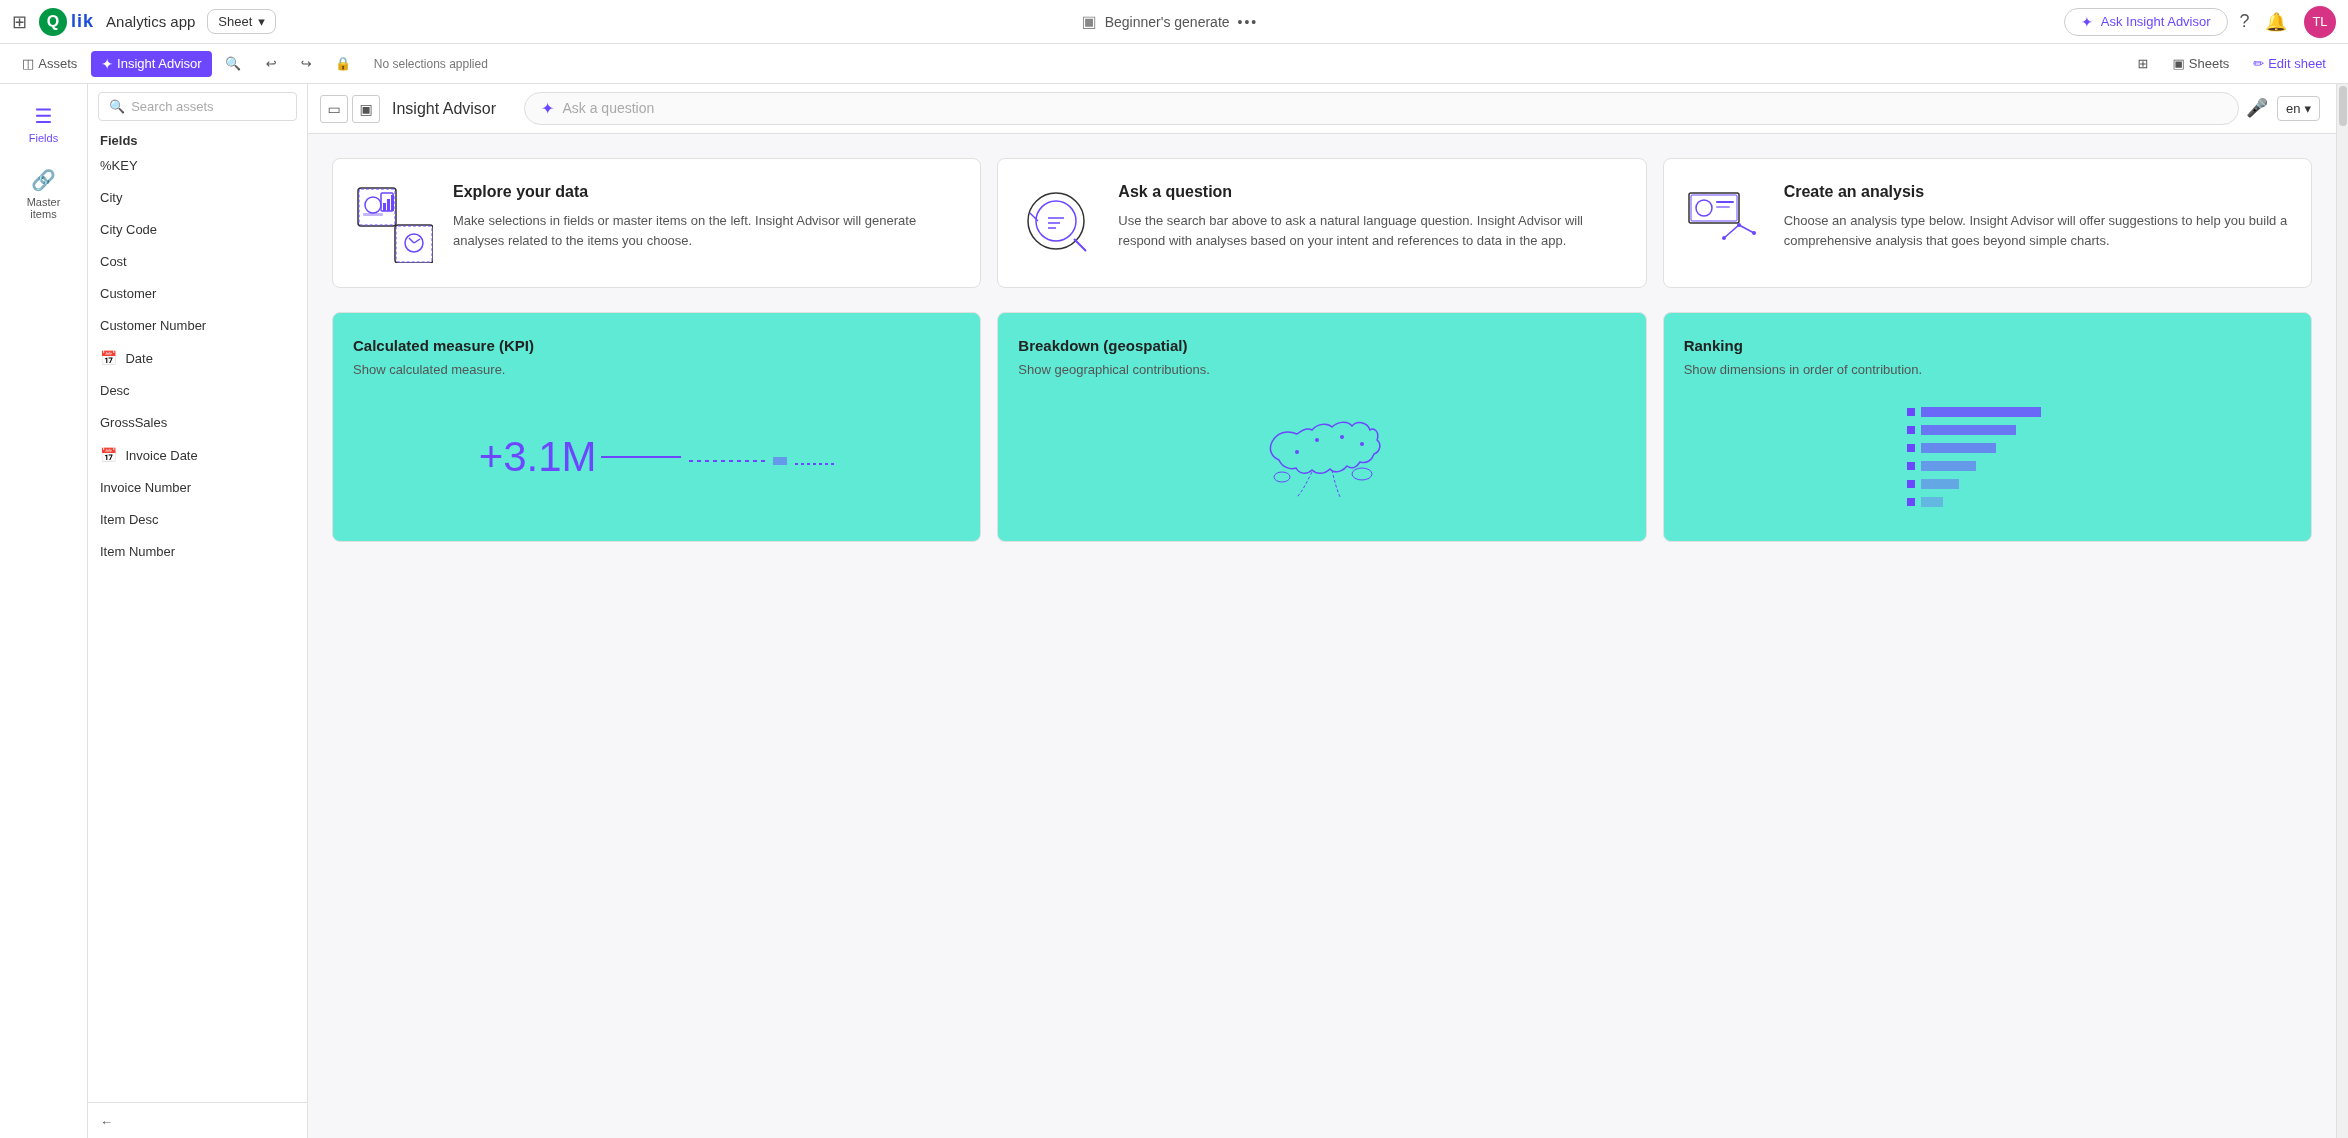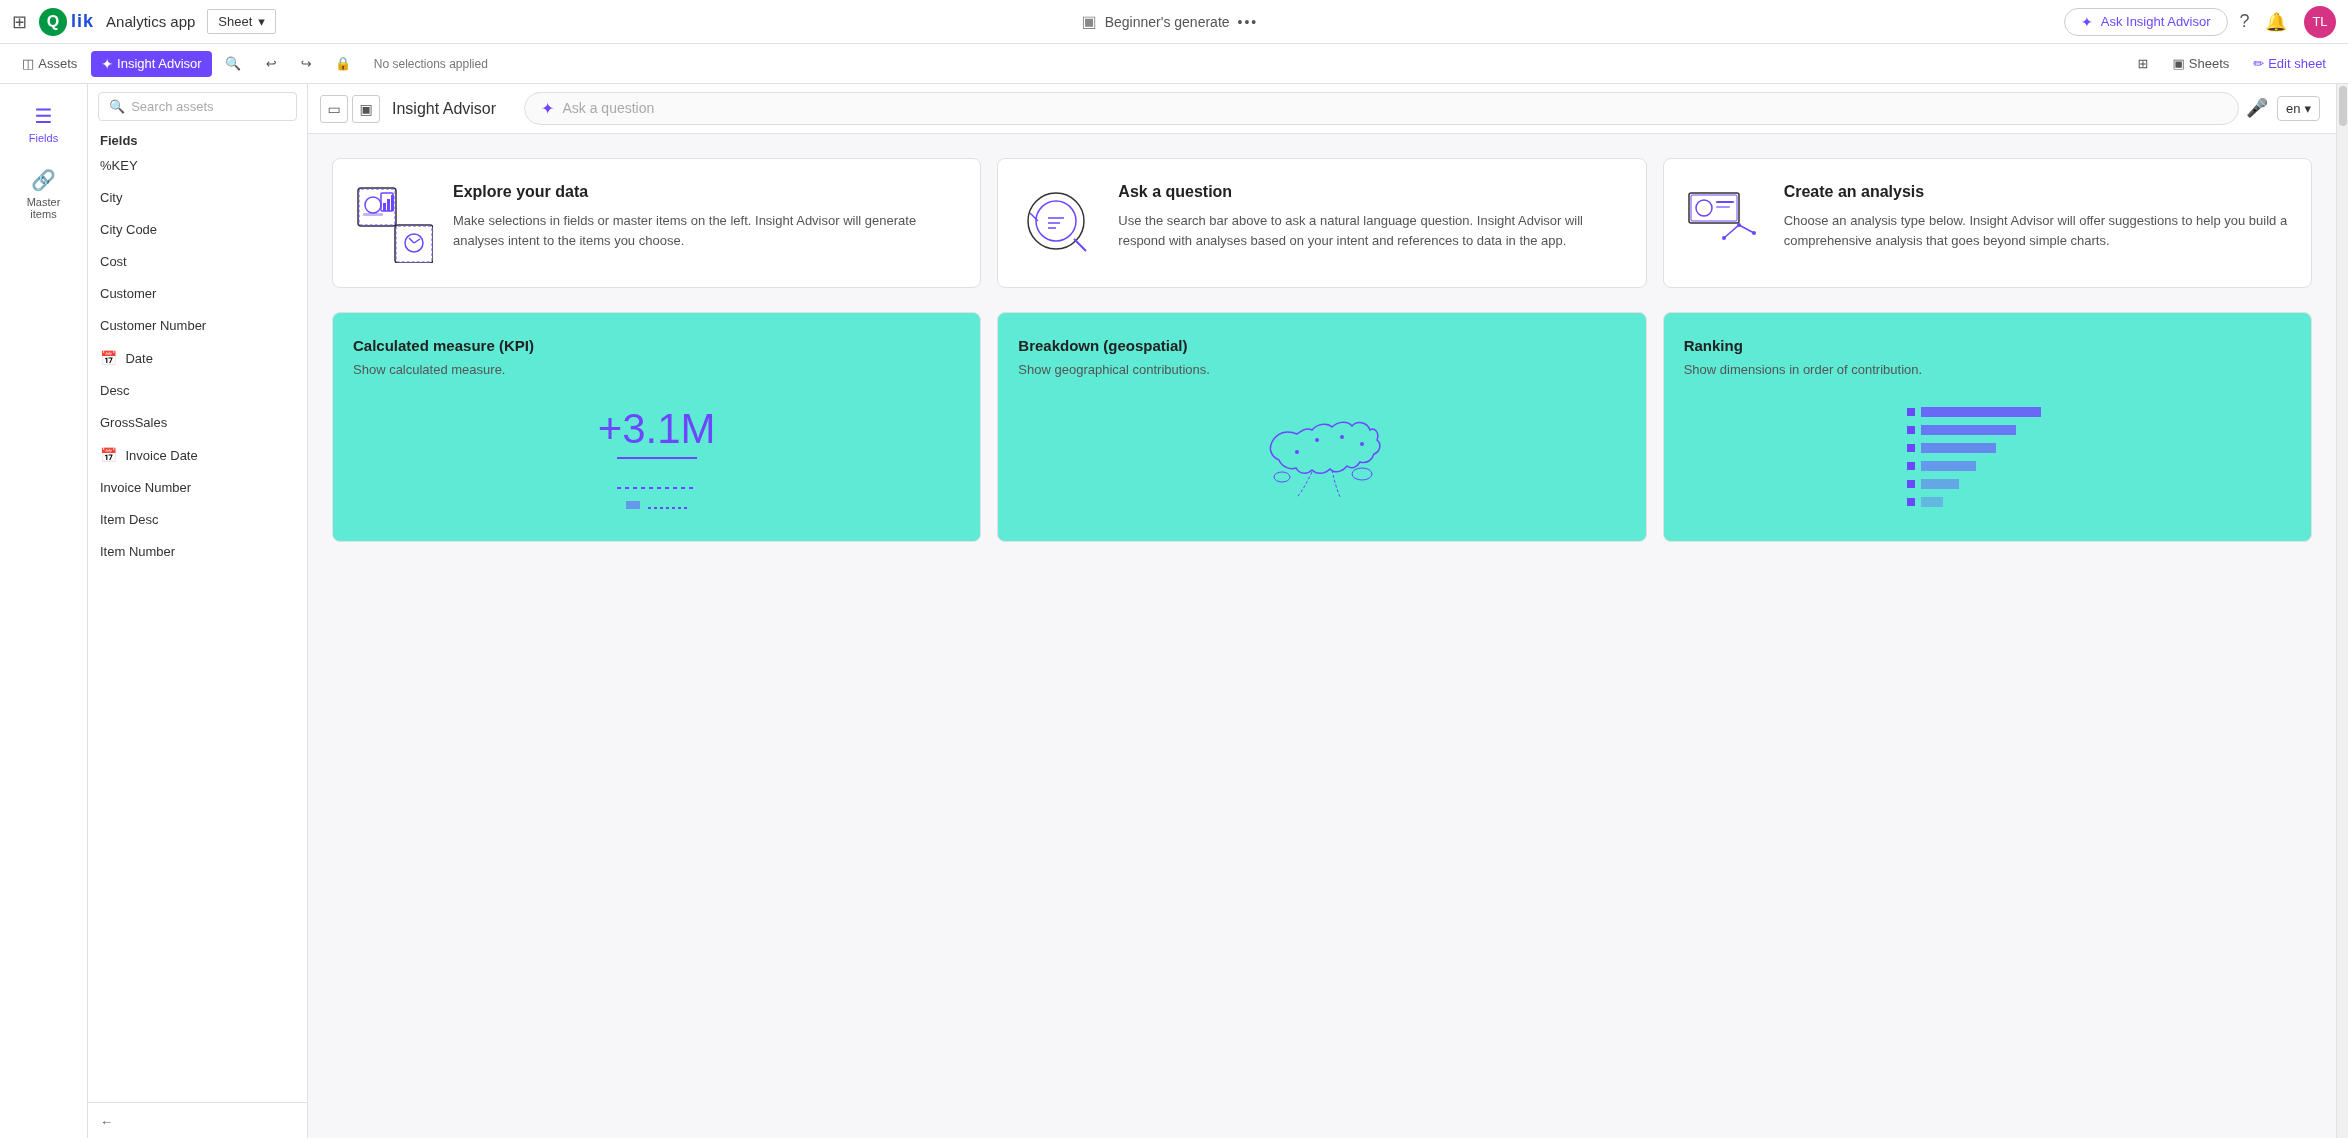--- a/index.html
+++ b/index.html
@@ -13,21 +13,21 @@
     }
     .top-nav .app-grid-icon { color: #555; font-size: 18px; cursor: pointer; }
     .qlik-logo { display: flex; align-items: center; gap: 4px; font-size: 22px; font-weight: bold; color: #009845; }
     .qlik-logo .q-circle {
       width: 28px; height: 28px; border-radius: 50%; background: #009845;
       display: flex; align-items: center; justify-content: center; color: #fff; font-size: 16px; font-weight: bold;
     }
     .app-name { font-size: 15px; color: #333; font-weight: 400; }
     .sheet-dropdown {
       display: flex; align-items: center; gap: 6px;
-      border: 1px solid #ccc; border-radius: 2px; padding: 4px 10px;
+      border: 1px solid #ccc; border-radius: 8px; padding: 4px 10px;
       cursor: pointer; font-size: 13px; color: #333;
     }
     .nav-spacer { flex: 1; }
     .nav-center { display: flex; align-items: center; gap: 8px; font-size: 14px; color: #555; }
     .nav-center .dots { letter-spacing: 2px; cursor: pointer; }
     .ask-ia-btn {
       display: flex; align-items: center; gap: 8px;
       border: 1px solid #ccc; border-radius: 20px; padding: 5px 16px;
       color: #6c47ff; font-size: 13px; cursor: pointer; background: #fff;
     }
@@ -135,21 +135,21 @@
     .analysis-card {
       flex: 1; background: #5eead4; border: 1px solid #e0e0e0; border-radius: 8px;
       padding: 24px 20px; display: flex; flex-direction: column; gap: 8px;
       cursor: pointer; transition: border-color 0.2s;
     }
     .ac-title { font-size: 15px; font-weight: 600; color: #222; }
     .ac-desc { font-size: 13px; color: #555; margin-bottom: 12px; }
     .ac-visual { flex: 1; display: flex; align-items: center; justify-content: center; min-height: 120px; }
 
     
-    .kpi-visual { display: flex; flex-direction: column; align-items: center; gap: 4px; }
+    .kpi-visual { display: flex; flex-direction: row; align-items: center; gap: 4px; }
     .kpi-value { font-size: 42px; font-weight: 300; color: #6c47ff; }
     .kpi-underline { width: 80px; height: 2px; background: #6c47ff; }
     .kpi-dotline { width: 80px; height: 2px; background: repeating-linear-gradient(to right, #6c47ff 0, #6c47ff 4px, transparent 4px, transparent 8px); margin-top: 8px; }
     .insight-main { display: flex; flex-direction: column; flex: 1; overflow: hidden; }
     .insight-top { display: flex; align-items: center; background: #fff; border-bottom: 1px solid #e0e0e0; height: 50px; }
   </style>
 </head>
 <body>
 
 <div class="top-nav">
@@ -327,21 +327,21 @@
               <rect x="38" y="12" width="3" height="16" fill="#6c47ff"></rect>
               <rect x="42" y="42" width="38" height="38" rx="3" stroke="#333" stroke-width="1.5" fill="none"></rect>
               <rect x="43" y="43" width="36" height="36" rx="2" stroke="#6c47ff" stroke-width="1" fill="none" stroke-dasharray="3 2"></rect>
               <circle cx="61" cy="60" r="9" stroke="#6c47ff" stroke-width="1.5" fill="none"></circle>
               <line x1="56" y1="55" x2="61" y2="60" stroke="#6c47ff" stroke-width="1.5"></line>
               <line x1="61" y1="60" x2="67" y2="56" stroke="#6c47ff" stroke-width="1.5"></line>
             </svg>
           </div>
           <div class="info-card-content">
             <div class="ic-title">Explore your data</div>
-            <div class="ic-desc">Make selections in fields or master items on the left. Insight Advisor will generate analyses intent to the items you choose.</div>
+            <div class="ic-desc">Make selections in fields or master items on the left. Insight Advisor will generate analyses related to the items you choose.</div>
           </div>
         </div>
 
         <div class="info-card">
           <div class="info-card-icon">
             <svg width="80" height="80" viewBox="0 0 80 80" fill="none">
               <circle cx="38" cy="38" r="28" stroke="#333" stroke-width="1.5" fill="none"></circle>
               <circle cx="38" cy="38" r="20" stroke="#6c47ff" stroke-width="1.5" fill="none"></circle>
               <line x1="12" y1="30" x2="20" y2="38" stroke="#6c47ff" stroke-width="1.5"></line>
               <line x1="56" y1="56" x2="68" y2="68" stroke="#6c47ff" stroke-width="2"></line>

